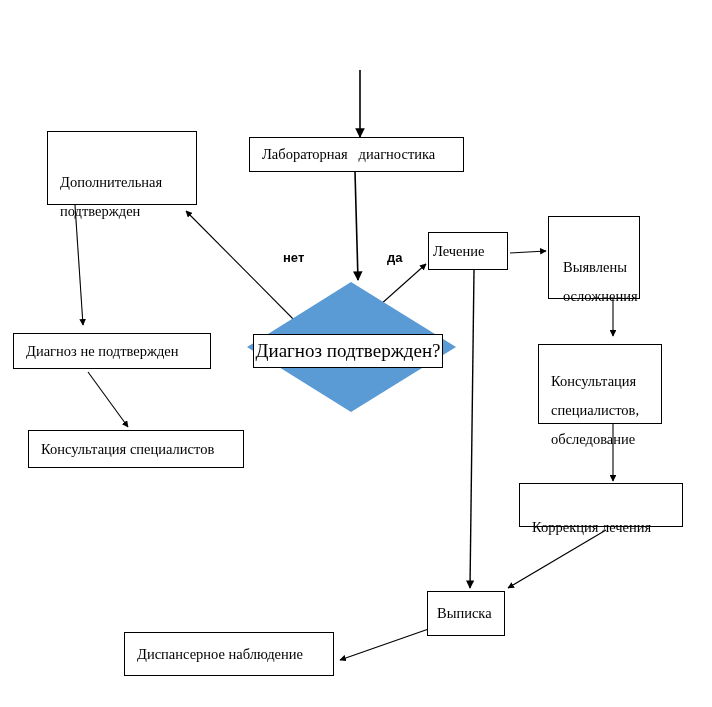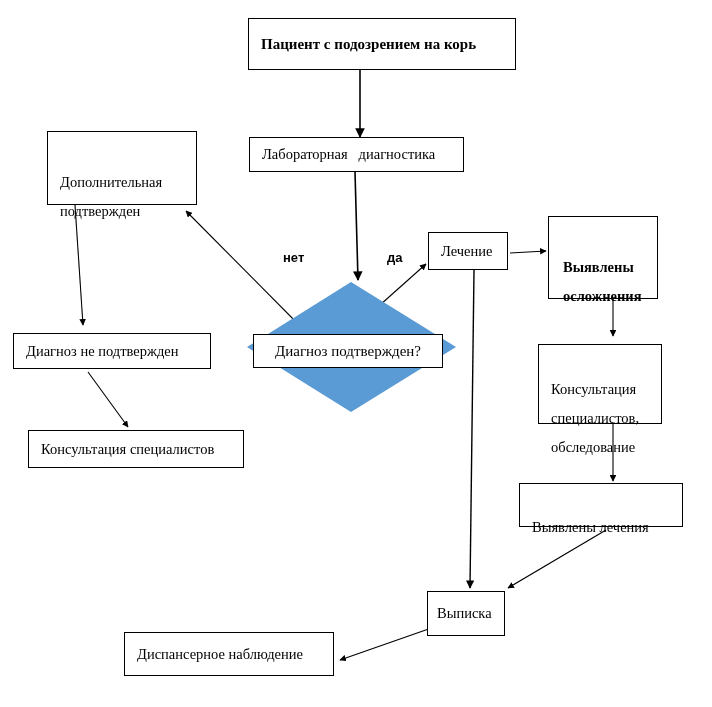--- a/index.html
+++ b/index.html
@@ -56,21 +56,21 @@
   .diamond-label {
     position: absolute;
     box-sizing: border-box;
     border: 1px solid #000000;
     background: #ffffff;
     z-index: 4;
     display: flex;
     align-items: center;
     justify-content: center;
     font-family: "Liberation Serif", serif;
-    font-size: 15px;
+    font-size: 19px;
     color: #000000;
   }
 
   .branch-label {
     position: absolute;
     z-index: 5;
     font-family: "Liberation Sans", sans-serif;
     font-weight: bold;
     font-size: 13px;
     color: #000000;
@@ -111,23 +111,20 @@
 
     <line x1="474" y1="270" x2="470" y2="588" stroke="#000000" stroke-width="1.4" marker-end="url(#arrow)"></line>
 
     <line x1="440" y1="625" x2="340" y2="660" stroke="#000000" stroke-width="1.1" marker-end="url(#arrow)"></line>
   </svg>
 
   <svg class="layer" viewBox="0 0 712 707" style="z-index:2;">
     <polygon points="351,282 456,347 351,412 247,347" fill="#5B9BD5"></polygon>
   </svg>
 
-  <div class="node vcenter pad-center-h bold-serif" style="left:248px; top:18px; width:268px; height:52px; font-size:15px;">
-    <span class="txt">Пациент с подозрением на корь</span>
-  </div>
 
   <div class="node vcenter pad-center-h" style="left:249px; top:137px; width:215px; height:35px;text-align:right;">
     <span class="txt">Лабораторная   диагностика</span>
   </div>
 
   <div class="node vtop pad-center-h" style="left:47px; top:131px; width:150px; height:74px; padding-top:14px;">
     <span class="txt">Дополнительная
 
 подтвержден</span>
   </div>
@@ -141,40 +138,40 @@
   <div class="branch-label" style="left:387px; top:250px;">да</div>
 
   <div class="node vcenter pad-center-h" style="left:13px; top:333px; width:198px; height:36px;">
     <span class="txt">Диагноз не подтвержден</span>
   </div>
 
   <div class="node vcenter pad-center-h" style="left:28px; top:430px; width:216px; height:38px;">
     <span class="txt">Консультация специалистов</span>
   </div>
 
-  <div class="node vcenter pad-center-h" style="left:428px; top:232px; width:80px; height:38px; padding-left:12px; padding-right:6px;">
+  <div class="node vcenter pad-center-h" style="left:428px; top:232px; width:80px; height:38px; padding-left:4px; padding-right:6px;">
     <span class="txt">Лечение</span>
   </div>
 
-  <div class="node vtop pad-center-h" style="left:548px; top:216px; width:110px; height:83px; padding-top:14px; padding-left:14px;font-weight:bold;">
+  <div class="node vtop pad-center-h" style="left:548px; top:216px; width:92px; height:83px; padding-top:14px; padding-left:14px;">
     <span class="txt">Выявлены
 
 осложнения</span>
   </div>
 
-  <div class="node vtop pad-center-h" style="left:538px; top:344px; width:124px; height:80px; padding-top:8px; padding-left:12px;">
+  <div class="node vtop pad-center-h" style="left:538px; top:344px; width:124px; height:80px; padding-left:12px;">
     <span class="txt">Консультация
 
 специалистов,
 
 обследование</span>
   </div>
 
   <div class="node vtop pad-center-h" style="left:519px; top:483px; width:164px; height:44px; padding-top:7px;">
-    <span class="txt">Выявлены лечения</span>
+    <span class="txt">Коррекция лечения</span>
   </div>
 
   <div class="node vcenter pad-center-h" style="left:427px; top:591px; width:78px; height:45px; padding-left:9px; padding-right:6px;">
     <span class="txt">Выписка</span>
   </div>
 
   <div class="node vcenter pad-center-h" style="left:124px; top:632px; width:210px; height:44px;">
     <span class="txt">Диспансерное наблюдение</span>
   </div>
 

